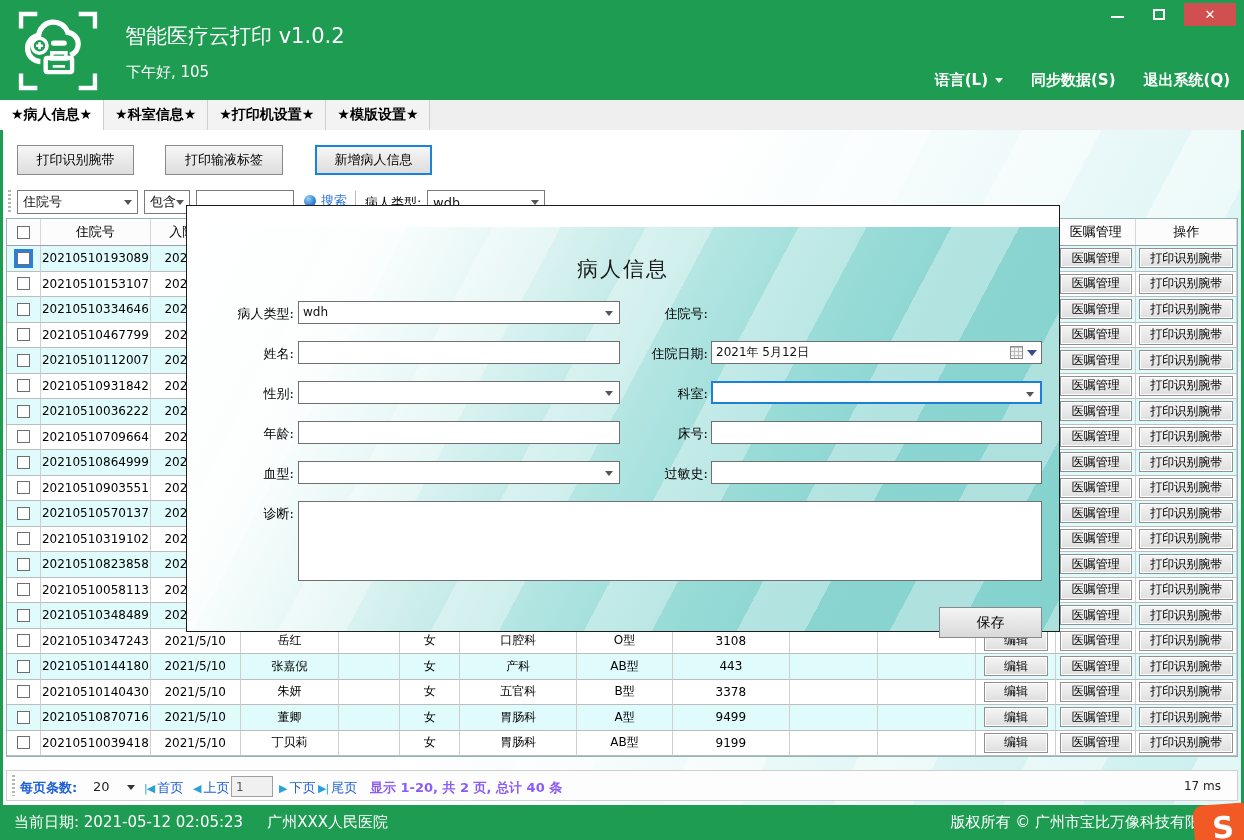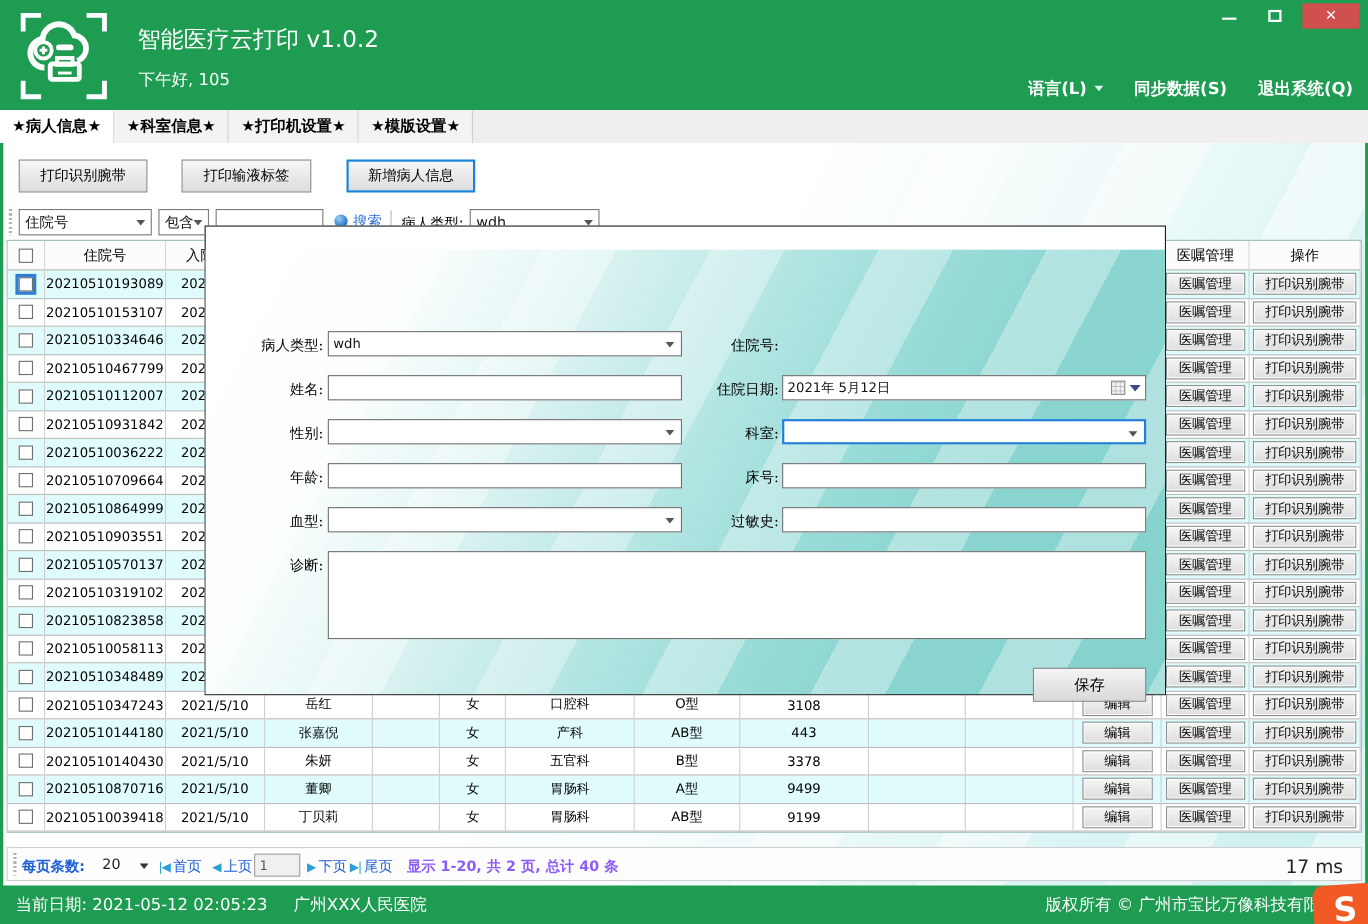--- a/index.html
+++ b/index.html
@@ -75,21 +75,21 @@
              border:1px solid #cfcfcf; }
   .pagebar .grip { left:5px; top:4px; bottom:4px; }
   .pg-label { position:absolute; top:8px; color:#1d5fd6; font-weight:bold; font-size:13px; }
   .pg-nav { position:absolute; top:8px; color:#1d5fd6; font-size:13px; display:flex; align-items:center; gap:3px; }
   .navicon { color:#2aa0d8; font-size:11px; letter-spacing:-1px; }
   .pg-input { position:absolute; top:5px; width:42px; height:21px; border:1px solid #a0a0a0; background:#f0f0f0;
               font-size:12px; text-align:left; padding:0 4px; font-family:inherit; color:#555; }
   .pg-caret { position:absolute; width:0; height:0; border-left:4px solid transparent; border-right:4px solid transparent;
               border-top:5px solid #333; top:14px; }
   .pg-summary { position:absolute; top:8px; color:#8b5cf6; font-weight:bold; font-size:13px; }
-  .pg-ms { position:absolute; top:8px; right:16px; color:#222; font-size:17px; }
+  .pg-ms { position:absolute; top:8px; right:16px; color:#222; font-size:12px; }
 
   
   .statusbar { position:absolute; left:0; top:805px; width:1244px; height:35px; background:#1e9c52; z-index:6;
                display:flex; align-items:center; justify-content:space-between; padding:0 14px; color:#fff; font-size:15px; }
   .statusbar .left-group { display:flex; gap:24px; }
 
   .s-badge { position:absolute; right:-8px; bottom:-10px; width:58px; height:46px; background:#f15a24; border-radius:10px;
              z-index:50; display:flex; align-items:center; justify-content:center; color:#fff; font-size:30px; font-weight:bold;
              transform:rotate(-4deg); }
 
@@ -735,20 +735,21 @@
         <span class="navicon">▶|</span>
         <span>尾页</span>
       </div>
       <div class="pg-summary" style="left:363px;">显示 1-20, 共 2 页, 总计 40 条</div>
       <div class="pg-ms">17 ms</div>
     </div>
   </div>
 
   <div class="modal">
     <div class="modal-body">
+      <div class="m-heading">病人信息</div>
 
       <div class="m-label" style="left:17px; top:78px;">病人类型:</div>
       <div class="m-select" style="left:111px; top:74px; width:322px;">
         <span style="font-size:12px; line-height:21px;">wdh</span>
         <span class="sel-caret"></span>
       </div>
       <div class="m-label" style="left:431px; top:78px;">住院号:</div>
 
       <div class="m-label" style="left:17px; top:118px;">姓名:</div>
       <input class="m-input" style="left: 111px; top: 114px; width: 322px;" value="">

